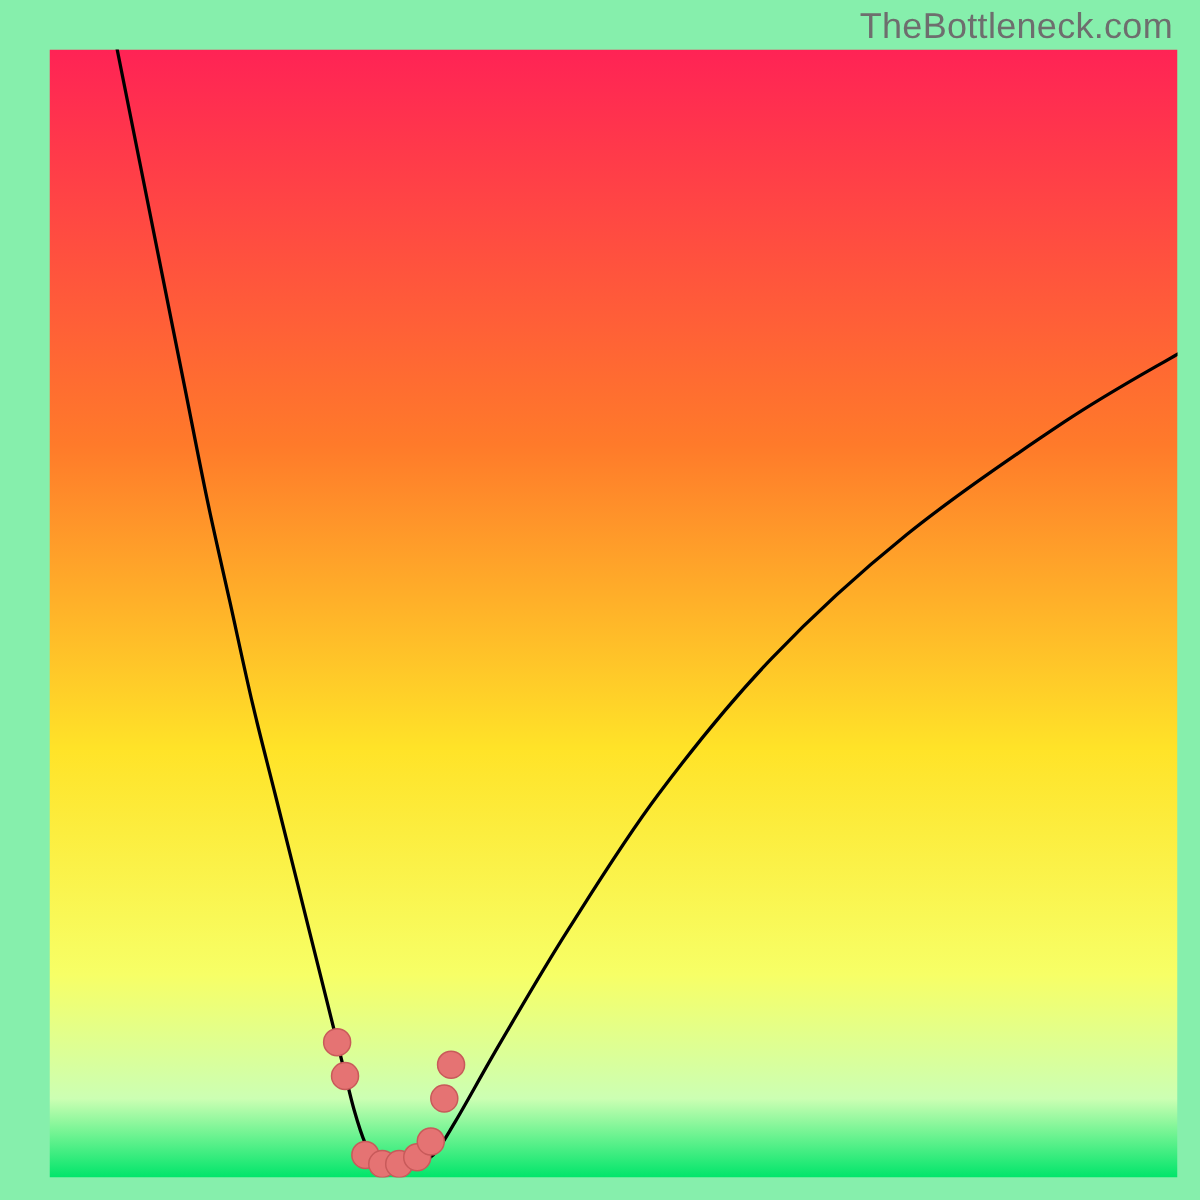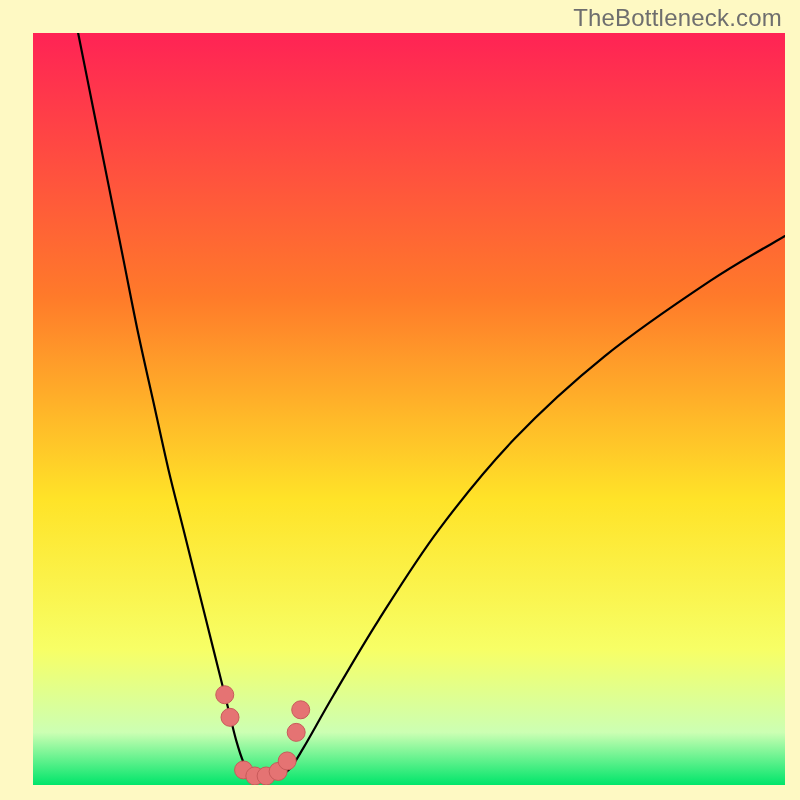--- a/index.html
+++ b/index.html
@@ -8,21 +8,21 @@
     width: 800px;
     height: 800px;
     background: #000;
     overflow: hidden;
     font-family: Arial, Helvetica, sans-serif;
   }
   .frame {
     position: relative;
     width: 800px;
     height: 800px;
-    background: #fef9c3;
+    background: #86efac;
   }
   .watermark {
     position: absolute;
     top: 4px;
     right: 18px;
     color: #6e6e6e;
     font-size: 24px;
     font-weight: 400;
     letter-spacing: 0.2px;
     user-select: none;

